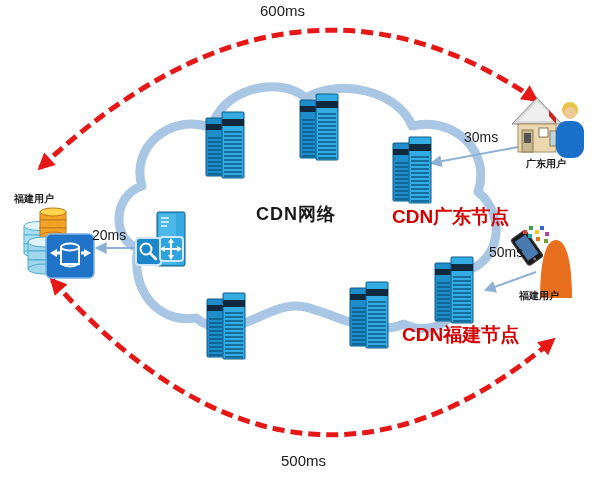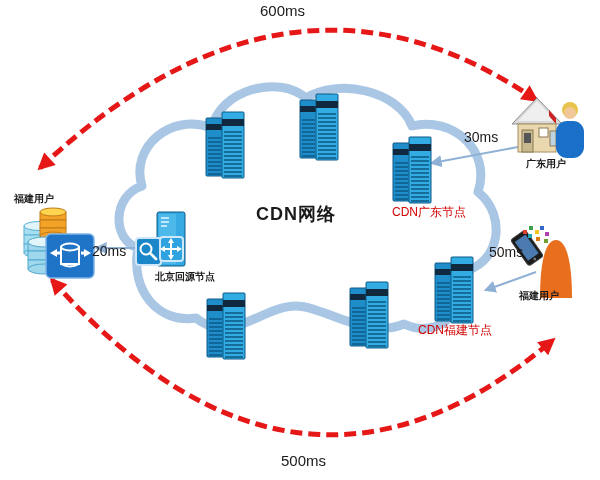--- a/index.html
+++ b/index.html
@@ -5,21 +5,21 @@
   html,body{margin:0;padding:0;background:#fff;}
   #stage{
     position:relative;width:600px;height:472px;background:#fff;overflow:hidden;
     font-family:"Liberation Sans","DejaVu Sans",sans-serif;
   }
   #diagram-svg{position:absolute;left:0;top:0;}
   .lbl{position:absolute;color:var(--text,#1a1a1a);white-space:nowrap;}
   .lat{font-size:15px;font-weight:400;}
   .lat-sm{font-size:14px;font-weight:400;}
   .cn{font-weight:700;font-size:10px;}
-  .node-label{color:var(--node-label,#d40000);font-weight:400;font-size:12px;}
+  .node-label{color:var(--node-label,#d40000);font-weight:700;font-size:19px;}
   .title-lbl{font-size:18px;font-weight:700;letter-spacing:1px;}
   .wrap{white-space:normal;text-align:center;line-height:1.2;}
   .cloud{fill:#ffffff;stroke:var(--cloud-outline,#a9c7e4);stroke-width:9;stroke-linejoin:round;}
   .arrow-red{stroke:var(--dashed-arrow,#e61717);stroke-width:5;fill:none;stroke-dasharray:12 6;}
   .mk-red{fill:var(--dashed-arrow,#e61717);}
   .arrow-blue{stroke:var(--link-arrow,#8fb1d6);stroke-width:2;fill:none;}
   .mk-blue{fill:var(--link-arrow,#8fb1d6);}
 </style>
 </head>
 <body>
@@ -155,24 +155,23 @@
         <rect x="544" y="239" width="4" height="4" fill="#70a030"></rect>
       </g>
       <path d="M540 298 C540 260 546 240 556 240 C566 240 572 260 572 298 Z" fill="#e86f1d"></path>
     </g>
   </svg>
 
   <div class="lbl lat" style="left:260px;top:2px;">600ms</div>
   <div class="lbl lat" style="left:281px;top:446px;margin-top:6px;">500ms</div>
   <div class="lbl lat-sm" style="left:464px;top:129px;">30ms</div>
   <div class="lbl lat-sm" style="left:489px;top:244px;">50ms</div>
-  <div class="lbl lat-sm" style="left:92px;top:227px;margin-top:16px;">20ms</div>
+  <div class="lbl lat-sm" style="left:92px;top:227px;">20ms</div>
 
   <div class="lbl title-lbl" style="left:256px;top:202px;">CDN网络</div>
 
   <div class="lbl cn" style="left:14px;top:192px;">福建用户</div>
-  <div class="lbl cn wrap" style="left:150px;top:271px;width:70px;">北京回源节点</div>
   <div class="lbl node-label" style="left:392px;top:204px;">CDN广东节点</div>
-  <div class="lbl node-label" style="left:418px;top:322px;">CDN福建节点</div>
+  <div class="lbl node-label" style="left:402px;top:322px;">CDN福建节点</div>
   <div class="lbl cn" style="left:526px;top:157px;">广东用户</div>
   <div class="lbl cn" style="left:519px;top:289px;">福建用户</div>
 
 </div>
 
 </body></html>

